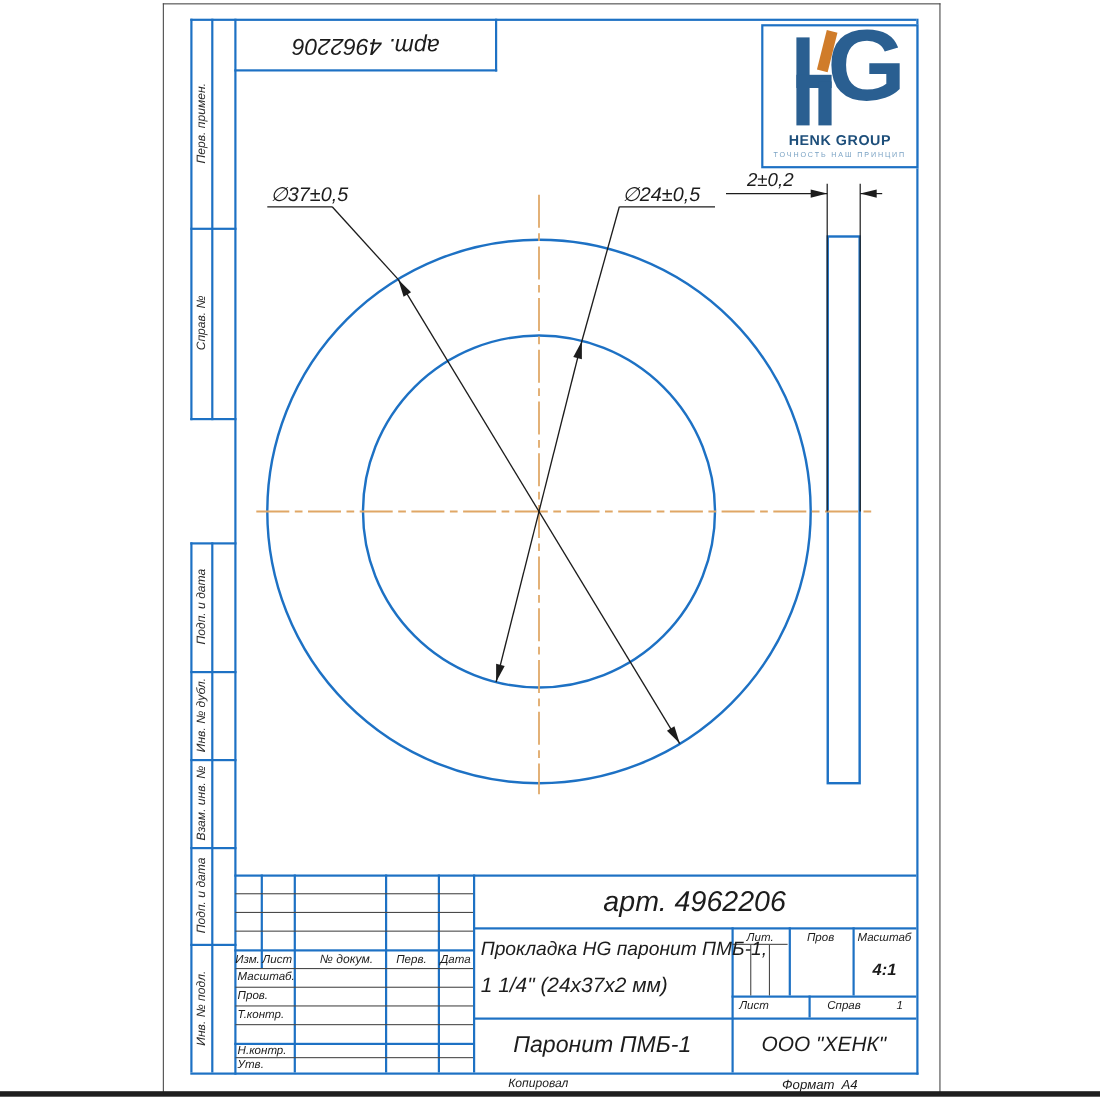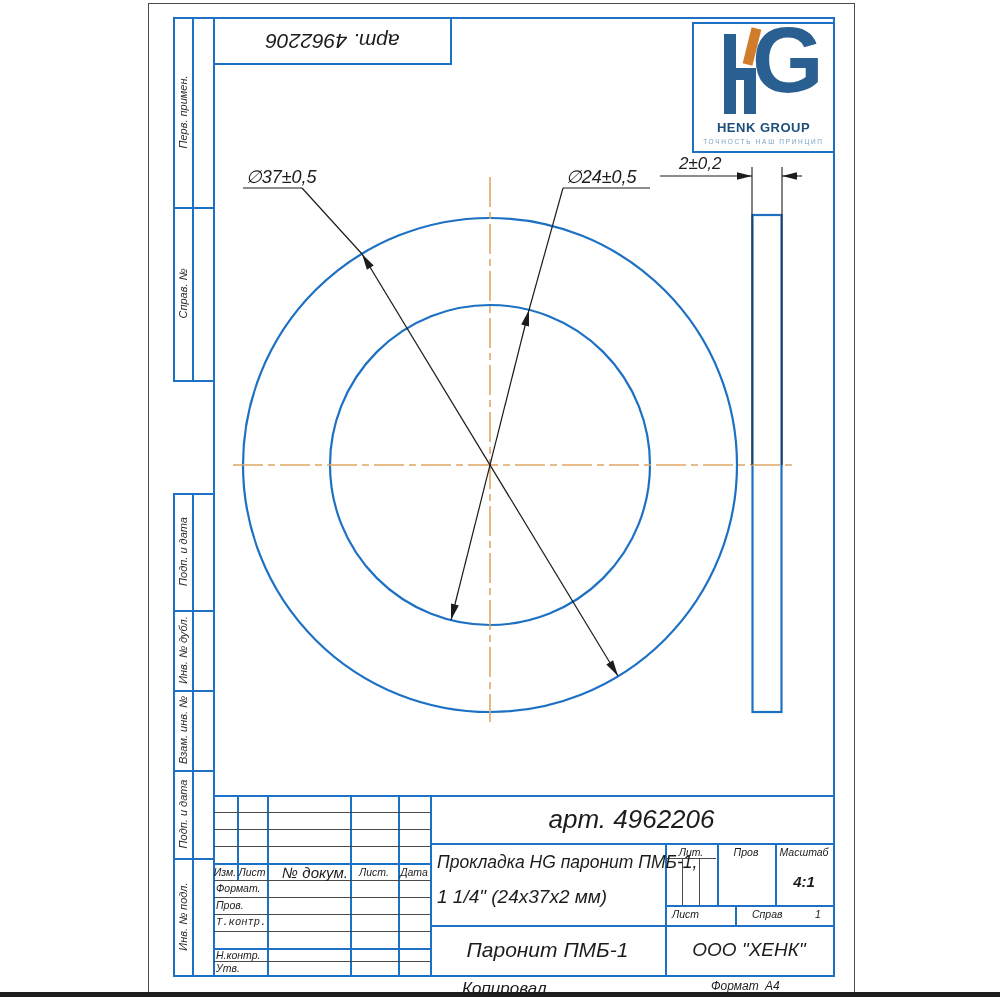--- a/index.html
+++ b/index.html
@@ -147,42 +147,42 @@
   <div class="thl" style="left:214px;top:897px;width:216px;"></div>
   <div class="thl" style="left:214px;top:914px;width:216px;"></div>
   <div class="thl" style="left:214px;top:931px;width:216px;"></div>
   <div class="thl" style="left:214px;top:961px;width:216px;"></div>
   <div class="thl" style="left:666px;top:858px;width:50px;"></div>
   <div class="tvl" style="left:682px;top:859px;height:46px;"></div>
   <div class="tvl" style="left:699px;top:859px;height:46px;"></div>
 
   <div class="txt ctr" style="left:213px;top:864px;width:24px;height:16px;font-size:10.5px;">Изм.</div>
   <div class="txt ctr" style="left:237px;top:864px;width:30px;height:16px;font-size:10.5px;">Лист</div>
-  <div class="txt ctr" style="left:267px;top:864px;width:96px;height:16px;font-size:15px;">№ докум.</div>
-  <div class="txt ctr" style="left:350px;top:864px;width:48px;height:16px;font-size:10.5px;">Лист.</div>
+  <div class="txt ctr" style="left:267px;top:864px;width:96px;height:16px;font-size:11px;">№ докум.</div>
+  <div class="txt ctr" style="left:350px;top:864px;width:48px;height:16px;font-size:10.5px;">Перв.</div>
   <div class="txt ctr" style="left:398px;top:864px;width:32px;height:16px;font-size:10.5px;">Дата</div>
 
-  <div class="txt" style="left:216px;top:882px;font-size:10.5px;">Формат.</div>
+  <div class="txt" style="left:216px;top:882px;font-size:10.5px;">Масштаб.</div>
   <div class="txt" style="left:216px;top:899px;font-size:10.5px;">Пров.</div>
-  <div class="txt" style="left:216px;top:916px;font-size:10.5px;font-family:Liberation Mono, monospace;">Т.контр.</div>
+  <div class="txt" style="left:216px;top:916px;font-size:10.5px;">Т.контр.</div>
   <div class="txt" style="left:216px;top:949px;font-size:10.5px;">Н.контр.</div>
   <div class="txt" style="left:216px;top:962px;font-size:10.5px;">Утв.</div>
 
   <div class="txt ctr" style="left:430px;top:795px;width:403px;height:48px;font-size:26px;">арт. 4962206</div>
   <div class="txt" style="left:437px;top:852px;font-size:17.5px;">Прокладка HG паронит ПМБ-1,</div>
   <div class="txt" style="left:437px;top:886px;font-size:19px;">1 1/4" (24х37х2 мм)</div>
   <div class="txt ctr" style="left:430px;top:925px;width:235px;height:50px;font-size:21px;">Паронит ПМБ-1</div>
   <div class="txt ctr" style="left:665px;top:925px;width:168px;height:50px;font-size:19px;">ООО "ХЕНК"</div>
 
   <div class="txt ctr" style="left:665px;top:845px;width:52px;height:13px;font-size:10.5px;">Лит.</div>
   <div class="txt ctr" style="left:717px;top:845px;width:58px;height:13px;font-size:10.5px;">Пров</div>
   <div class="txt ctr" style="left:775px;top:845px;width:58px;height:13px;font-size:10.5px;">Масштаб</div>
   <div class="txt ctr" style="left:775px;top:860px;width:58px;height:43px;font-size:15px;font-weight:bold;">4:1</div>
 
   <div class="txt" style="left:672px;top:908px;font-size:10.5px;">Лист</div>
   <div class="txt" style="left:752px;top:908px;font-size:10.5px;">Справ</div>
   <div class="txt" style="left:815px;top:908px;font-size:10.5px;">1</div>
 
-  <div class="txt" style="left:462px;top:979px;font-size:17px;">Копировал</div>
+  <div class="txt" style="left:462px;top:979px;font-size:11px;">Копировал</div>
   <div class="txt" style="left:700px;top:979px;font-size:12px;margin-left:11px;">Формат</div>
   <div class="txt" style="left:765px;top:979px;font-size:12px;font-style:italic;">А4</div>
 
 </div>
 
 </body></html>

